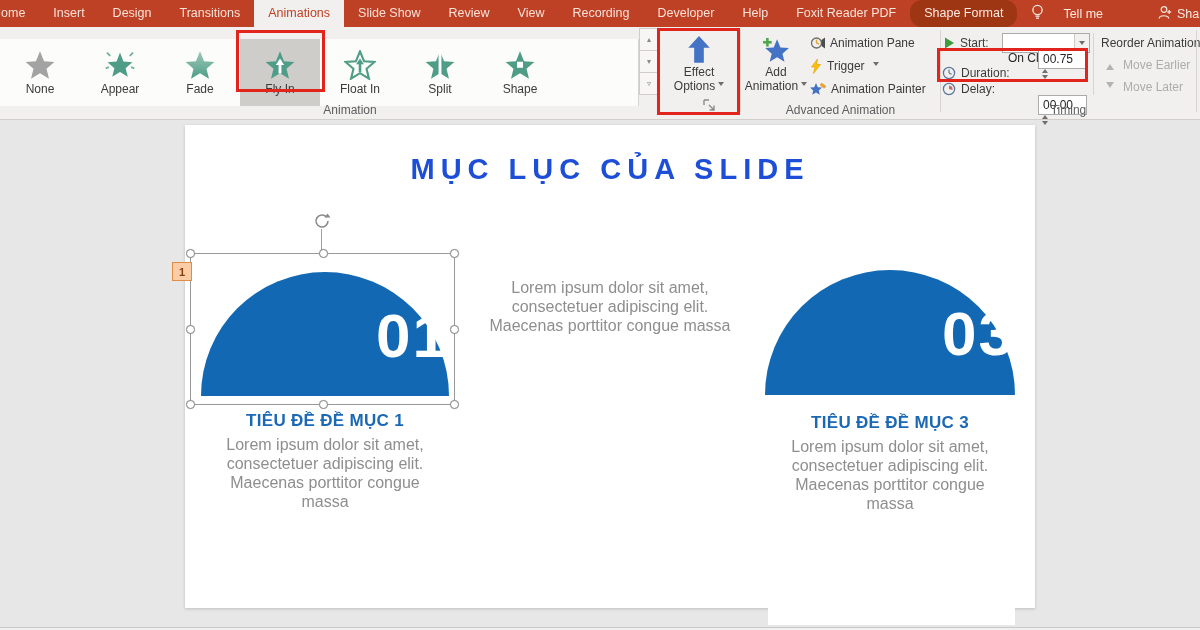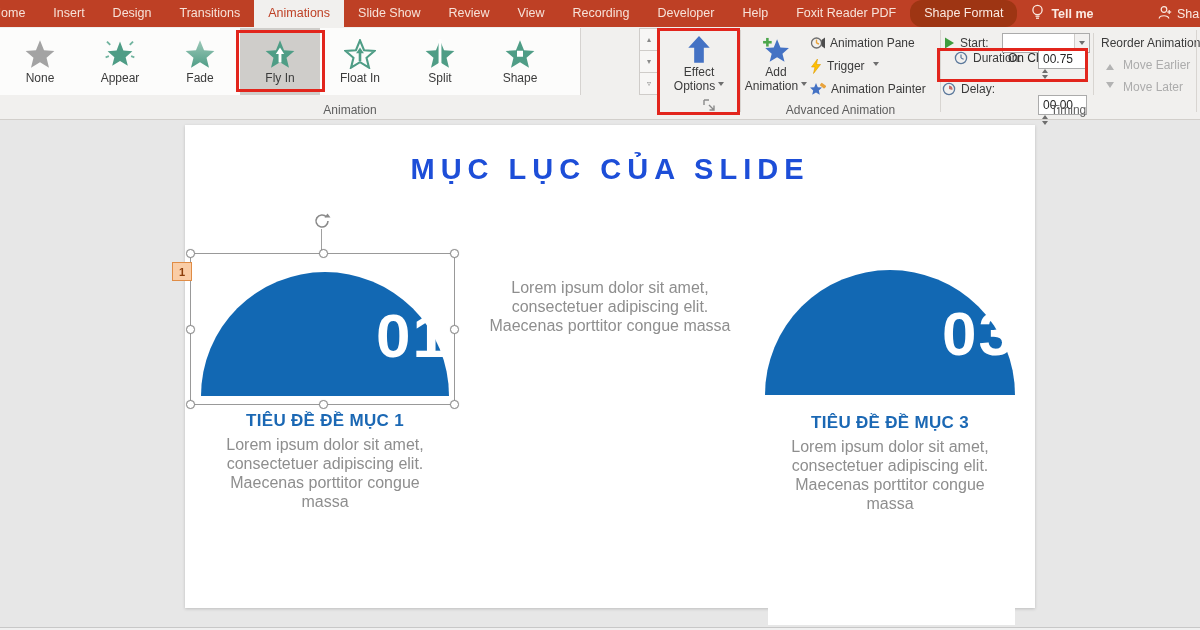--- a/index.html
+++ b/index.html
@@ -5,26 +5,26 @@
   * { margin:0; padding:0; box-sizing:border-box; }
   html,body { width:1200px; height:630px; font-family:"Liberation Sans", sans-serif; }
   #app { position:relative; width:1200px; height:630px; background:#E7E7E7; overflow:hidden; }
 
   
   #menubar { position:absolute; left:0; top:0; width:1200px; height:27px; background:#BE4025; display:flex; align-items:stretch; }
   .tabs { display:flex; margin-left:-22px; }
   .mtab { color:#F7E2D9; font-size:12.5px; line-height:27px; padding:0 14px; white-space:nowrap; cursor:default; }
   .mtab.active { background:#F1F0EE; color:#BE4025; }
   .mtab.contextual { background:#9E3513; color:#FBEAE2;border-radius:12px; }
-  .tellme { display:flex; align-items:center; gap:7px; color:#FBEAE2; font-size:12.5px; margin-left:14px; white-space:nowrap;font-weight:bold; }
+  .tellme { display:flex; align-items:center; gap:19px; color:#FBEAE2; font-size:12.5px; margin-left:14px; white-space:nowrap; }
   .share { position:absolute; left:1158px; top:0; height:27px; display:flex; align-items:center; gap:5px; color:#FBEAE2; font-size:12.5px; white-space:nowrap; }
 
   
   #ribbon { position:absolute; left:0; top:27px; width:1200px; height:93px; background:#F1F0EE; border-bottom:1px solid #D2CFCB; }
-  #gallery { position:absolute; left:0; top:1px; width:581px; height:67px; background:#FCFCFB; border-right:1px solid #D6D3D0; display:flex; }
+  #gallery { position:absolute; left:0; top:12px; width:639px; height:67px; background:#FCFCFB; border-right:1px solid #D6D3D0; display:flex; }
   .gitem { width:80px; height:100%; display:flex; flex-direction:column; align-items:center; justify-content:center; gap:3px; font-size:12px; color:#3B3B3B; }
   .gitem .glabel { line-height:12px; }
   .gitem.sel { background:#CFCDCA; }
   .gscroll { position:absolute; left:639px; top:1px; width:20px; height:67px; display:flex; flex-direction:column; }
   .gsbtn { flex:1; border:1px solid #CFCCC9; border-top:none; background:#F7F6F5; color:#8A8A8A; font-size:8px; display:flex; align-items:center; justify-content:center; }
   .gsbtn:first-child { border-top:1px solid #CFCCC9; }
   .grouplabel { position:absolute; top:76px; font-size:12px; color:#5E5E5E; text-align:center; }
   .vsep { position:absolute; top:3px; width:1px; height:82px; background:#D8D5D1; }
 
   .bigbtn { position:absolute; top:2px; height:84px; display:flex; flex-direction:column; align-items:center; justify-content:flex-start; padding-top:6px; font-size:12px; color:#3B3B3B; text-align:center; line-height:14px; }
@@ -245,21 +245,21 @@
       <svg width="11" height="12" viewBox="0 0 11 12">
           <polygon points="1,0.5 10,6 1,11.5" fill="#3E9C3E"></polygon>
         </svg>
       <span>Start:</span>
     </div>
     <div class="combo" style="left:1002px; top:6px;">
       <span class="cval">On Click</span>
       <span class="cbtn"></span>
     </div>
 
-    <div class="smallrow" style="left:942px; top:21px;padding-left:12px;">
+    <div class="smallrow" style="left:942px; top:36px;">
       <svg width="14" height="14" viewBox="0 0 14 14">
           <circle cx="7" cy="7" r="5.6" fill="none" stroke="#5B789B" stroke-width="1.3"></circle>
           <line x1="7" y1="7" x2="7" y2="3.4" stroke="#5B789B" stroke-width="1.2"></line>
           <line x1="7" y1="7" x2="9.6" y2="8.2" stroke="#5B789B" stroke-width="1.2"></line>
         </svg>
       <span>Duration:</span>
     </div>
     <div class="spin" style="left:1038px; top:22px;flex-direction:column;">
       <span class="sval">00.75</span>
       <span class="sarrows">

